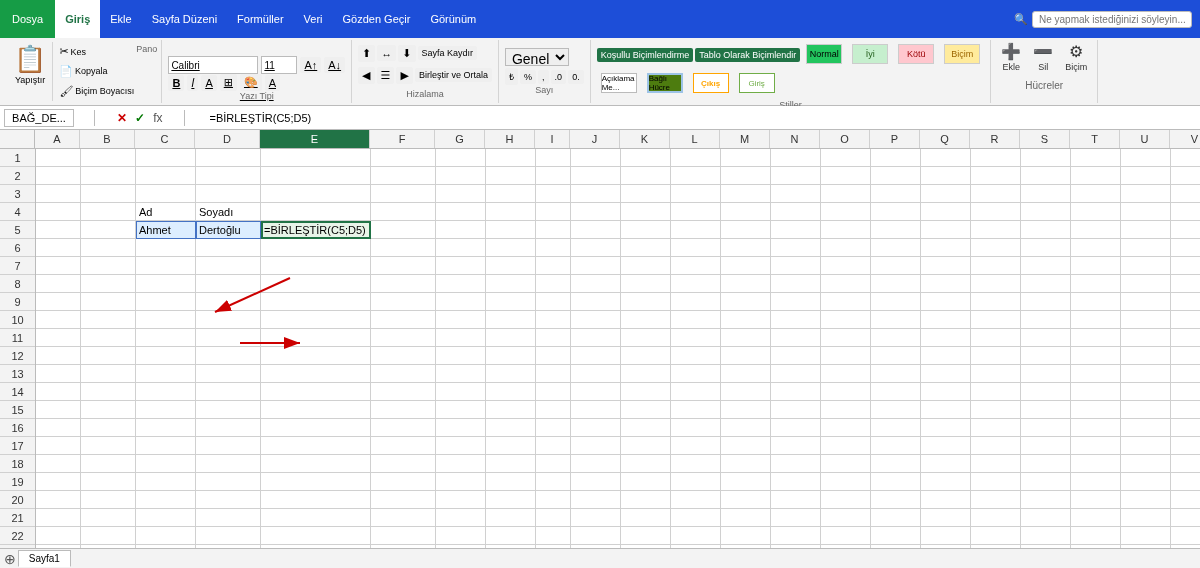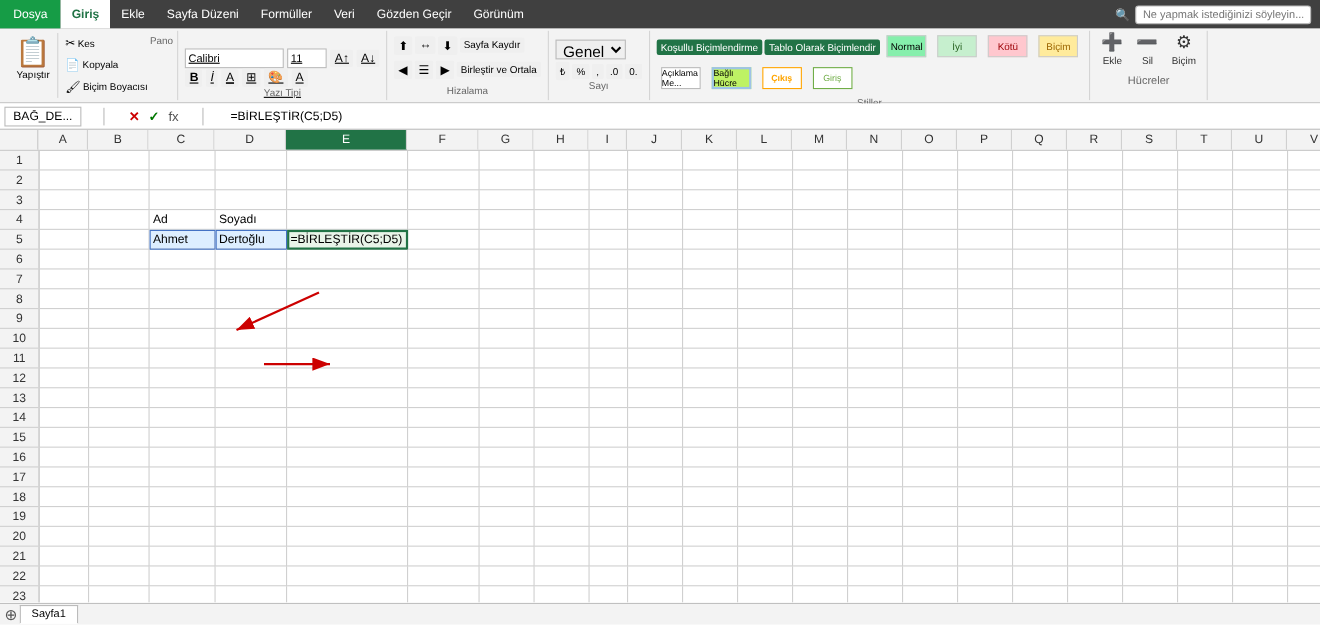--- a/index.html
+++ b/index.html
@@ -1,17 +1,17 @@
 <!DOCTYPE html>
 <html><head>
   <meta charset="utf-8">
   <style>
     * { margin: 0; padding: 0; box-sizing: border-box; }
     body { font-family: 'Segoe UI', Arial, sans-serif; font-size: 11px; background: #fff; overflow: hidden; }
-    .ribbon-tabs { display: flex; align-items: stretch; background: #404040; height: 26px; }
+    .ribbon-tabs { display: flex; align-items: stretch; background: #1d4ed8; height: 38px; }
     .ribbon-tab { padding: 4px 10px; font-size: 11px; cursor: pointer; color: #fff; display: flex; align-items: center; }
     .ribbon-tab.active { background: #fff; color: #217346; font-weight: 600; }
     .ribbon-tab.dosya { background: #169c46; color: #fff; padding: 4px 12px; }
 
     .ribbon-body { background: #f3f3f3; border-bottom: 1px solid #bbb; padding: 2px 4px; display: flex; align-items: stretch; height: 68px; }
     .ribbon-btn { display: flex; flex-direction: column; align-items: center; cursor: pointer; padding: 2px 4px; border-radius: 2px; font-size: 9px; color: #333; min-width: 28px; }
     .ribbon-btn .icon { font-size: 16px; line-height: 1; margin-bottom: 2px; }
 
     
     .pano-group { display: flex; flex-direction: row; align-items: stretch; border-right: 1px solid #d4d4d4; padding: 2px 4px; }
@@ -32,26 +32,26 @@
     .align-group { border-right: 1px solid #d4d4d4; padding: 2px 6px; display: flex; flex-direction: column; justify-content: space-around; }
 
     
     .number-group { border-right: 1px solid #d4d4d4; padding: 2px 6px; display: flex; flex-direction: column; justify-content: center; min-width: 80px; }
     .number-select { font-size: 14px; border: 1px solid #bbb; padding: 1px 2px; width: 64px; height: 18px; }
 
     
     .styles-group { border-right: 1px solid #d4d4d4; padding: 2px 6px; display: flex; flex-direction: row; align-items: center; gap: 4px; }
     .style-cell { display: flex; flex-direction: column; align-items: center; font-size: 9px; cursor: pointer; padding: 2px 4px; border-radius: 2px; }
     .style-box { width: 36px; height: 20px; border: 1px solid #ccc; display: flex; align-items: center; justify-content: center; font-size: 9px; margin-bottom: 1px; }
-    .style-normal { background: #86efac; }
+    .style-normal { background: #22c55e; }
     .style-iyi { background: #c6efce; color: #276221; }
     .style-kotu { background: #ffc7ce; color: #9c0006; }
     .style-notr { background: #ffeb9c; color: #9c6500; }
     .style-aciklama { background: #fff; border: 1px solid #bbb; }
-    .style-bagli { background: #bef264; border: 2px solid #9dc3e6; }
+    .style-bagli { background: #4d7c0f; border: 2px solid #9dc3e6; }
     .style-cikis { background: #fff; border: 1px solid orange; color: orange; font-weight: bold; }
     .style-giris { background: #fff; border: 1px solid #70ad47; color: #70ad47; }
 
     
     .cells-group { border-right: 1px solid #d4d4d4; padding: 2px 6px; display: flex; flex-direction: row; align-items: center; gap: 4px; }
 
     
     .search-bar { margin-left: auto; display: flex; align-items: center; padding: 0 8px; }
     .search-input { border: 1px solid #bbb; border-radius: 3px; padding: 2px 6px; font-size: 10px; width: 160px; }
 

